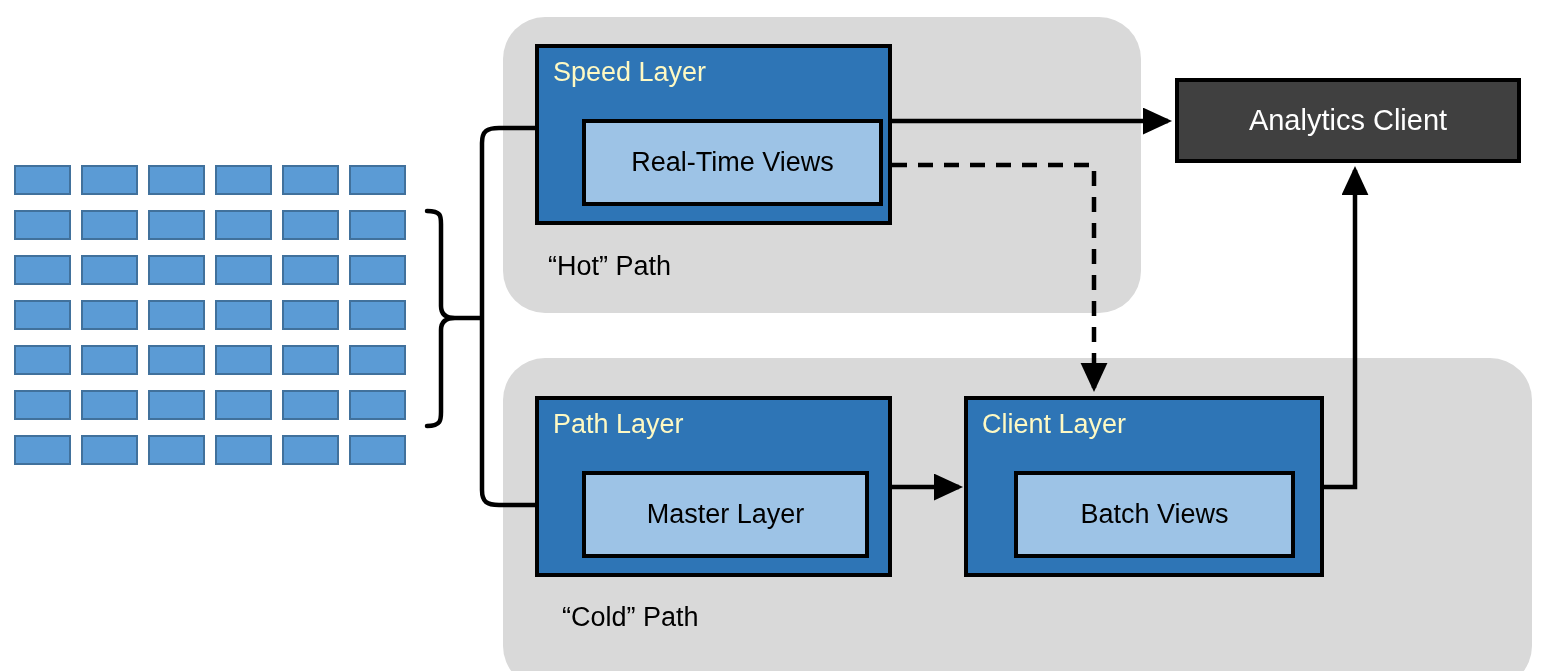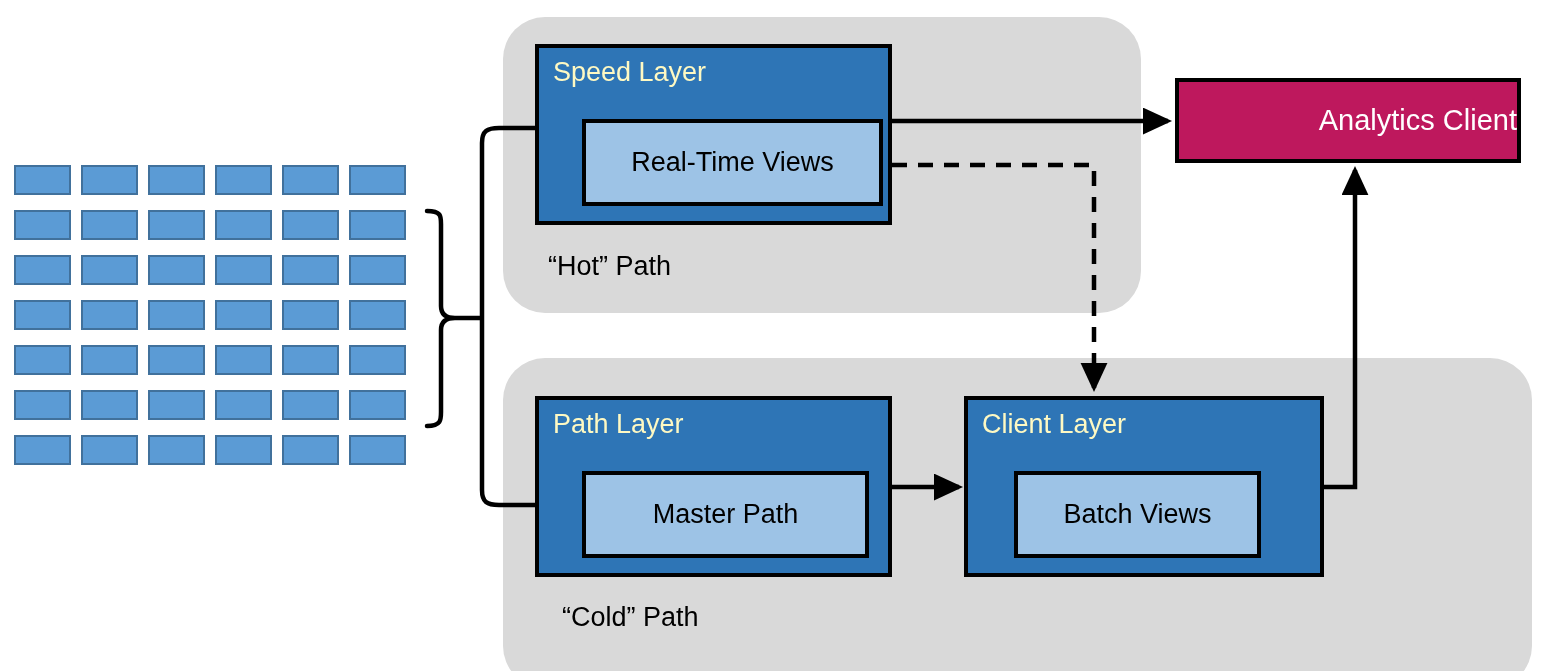--- a/index.html
+++ b/index.html
@@ -68,32 +68,32 @@
     color: #000000;
     white-space: nowrap;
     line-height: 1;
   }
 
   #speed-layer   { left: 535px; top: 44px;  width: 357px; height: 181px; }
   #speed-inner   { left: 582px; top: 119px; width: 301px; height: 87px;  }
   #batch-layer   { left: 535px; top: 396px; width: 357px; height: 181px; }
   #batch-inner   { left: 582px; top: 471px; width: 287px; height: 87px;  }
   #serving-layer { left: 964px; top: 396px; width: 360px; height: 181px; }
-  #serving-inner { left: 1014px; top: 471px; width: 247px; height: 87px; }
+  #serving-inner { left: 1014px; top: 471px; width: 281px; height: 87px; }
 
   
   #analytics-client {
     position: absolute;
     left: 1175px; top: 78px; width: 346px; height: 85px;
-    background: #be185d;
+    background: #404040;
     border: 4px solid #000000;
     box-sizing: border-box;
     display: flex;
     align-items: center;
-    justify-content: flex-end;
+    justify-content: center;
   }
   #analytics-client-label {
     font-size: 29px;
     color: #ffffff;
     white-space: nowrap;
   }
 
   
   #input-data-title {
     position: absolute;
@@ -230,21 +230,21 @@
   <div class="inner-box" id="speed-inner">
     <span class="inner-label">Real-Time Views</span>
   </div>
 
   <div class="path-label" id="cold-path-label">“Cold” Path</div>
 
   <div class="layer-box" id="batch-layer">
     <div class="layer-title">Path Layer</div>
   </div>
   <div class="inner-box" id="batch-inner">
-    <span class="inner-label">Master Path</span>
+    <span class="inner-label">Master Layer</span>
   </div>
 
   <div class="layer-box" id="serving-layer">
     <div class="layer-title">Client Layer</div>
   </div>
   <div class="inner-box" id="serving-inner">
     <span class="inner-label">Batch Views</span>
   </div>
 
   <div id="analytics-client">

